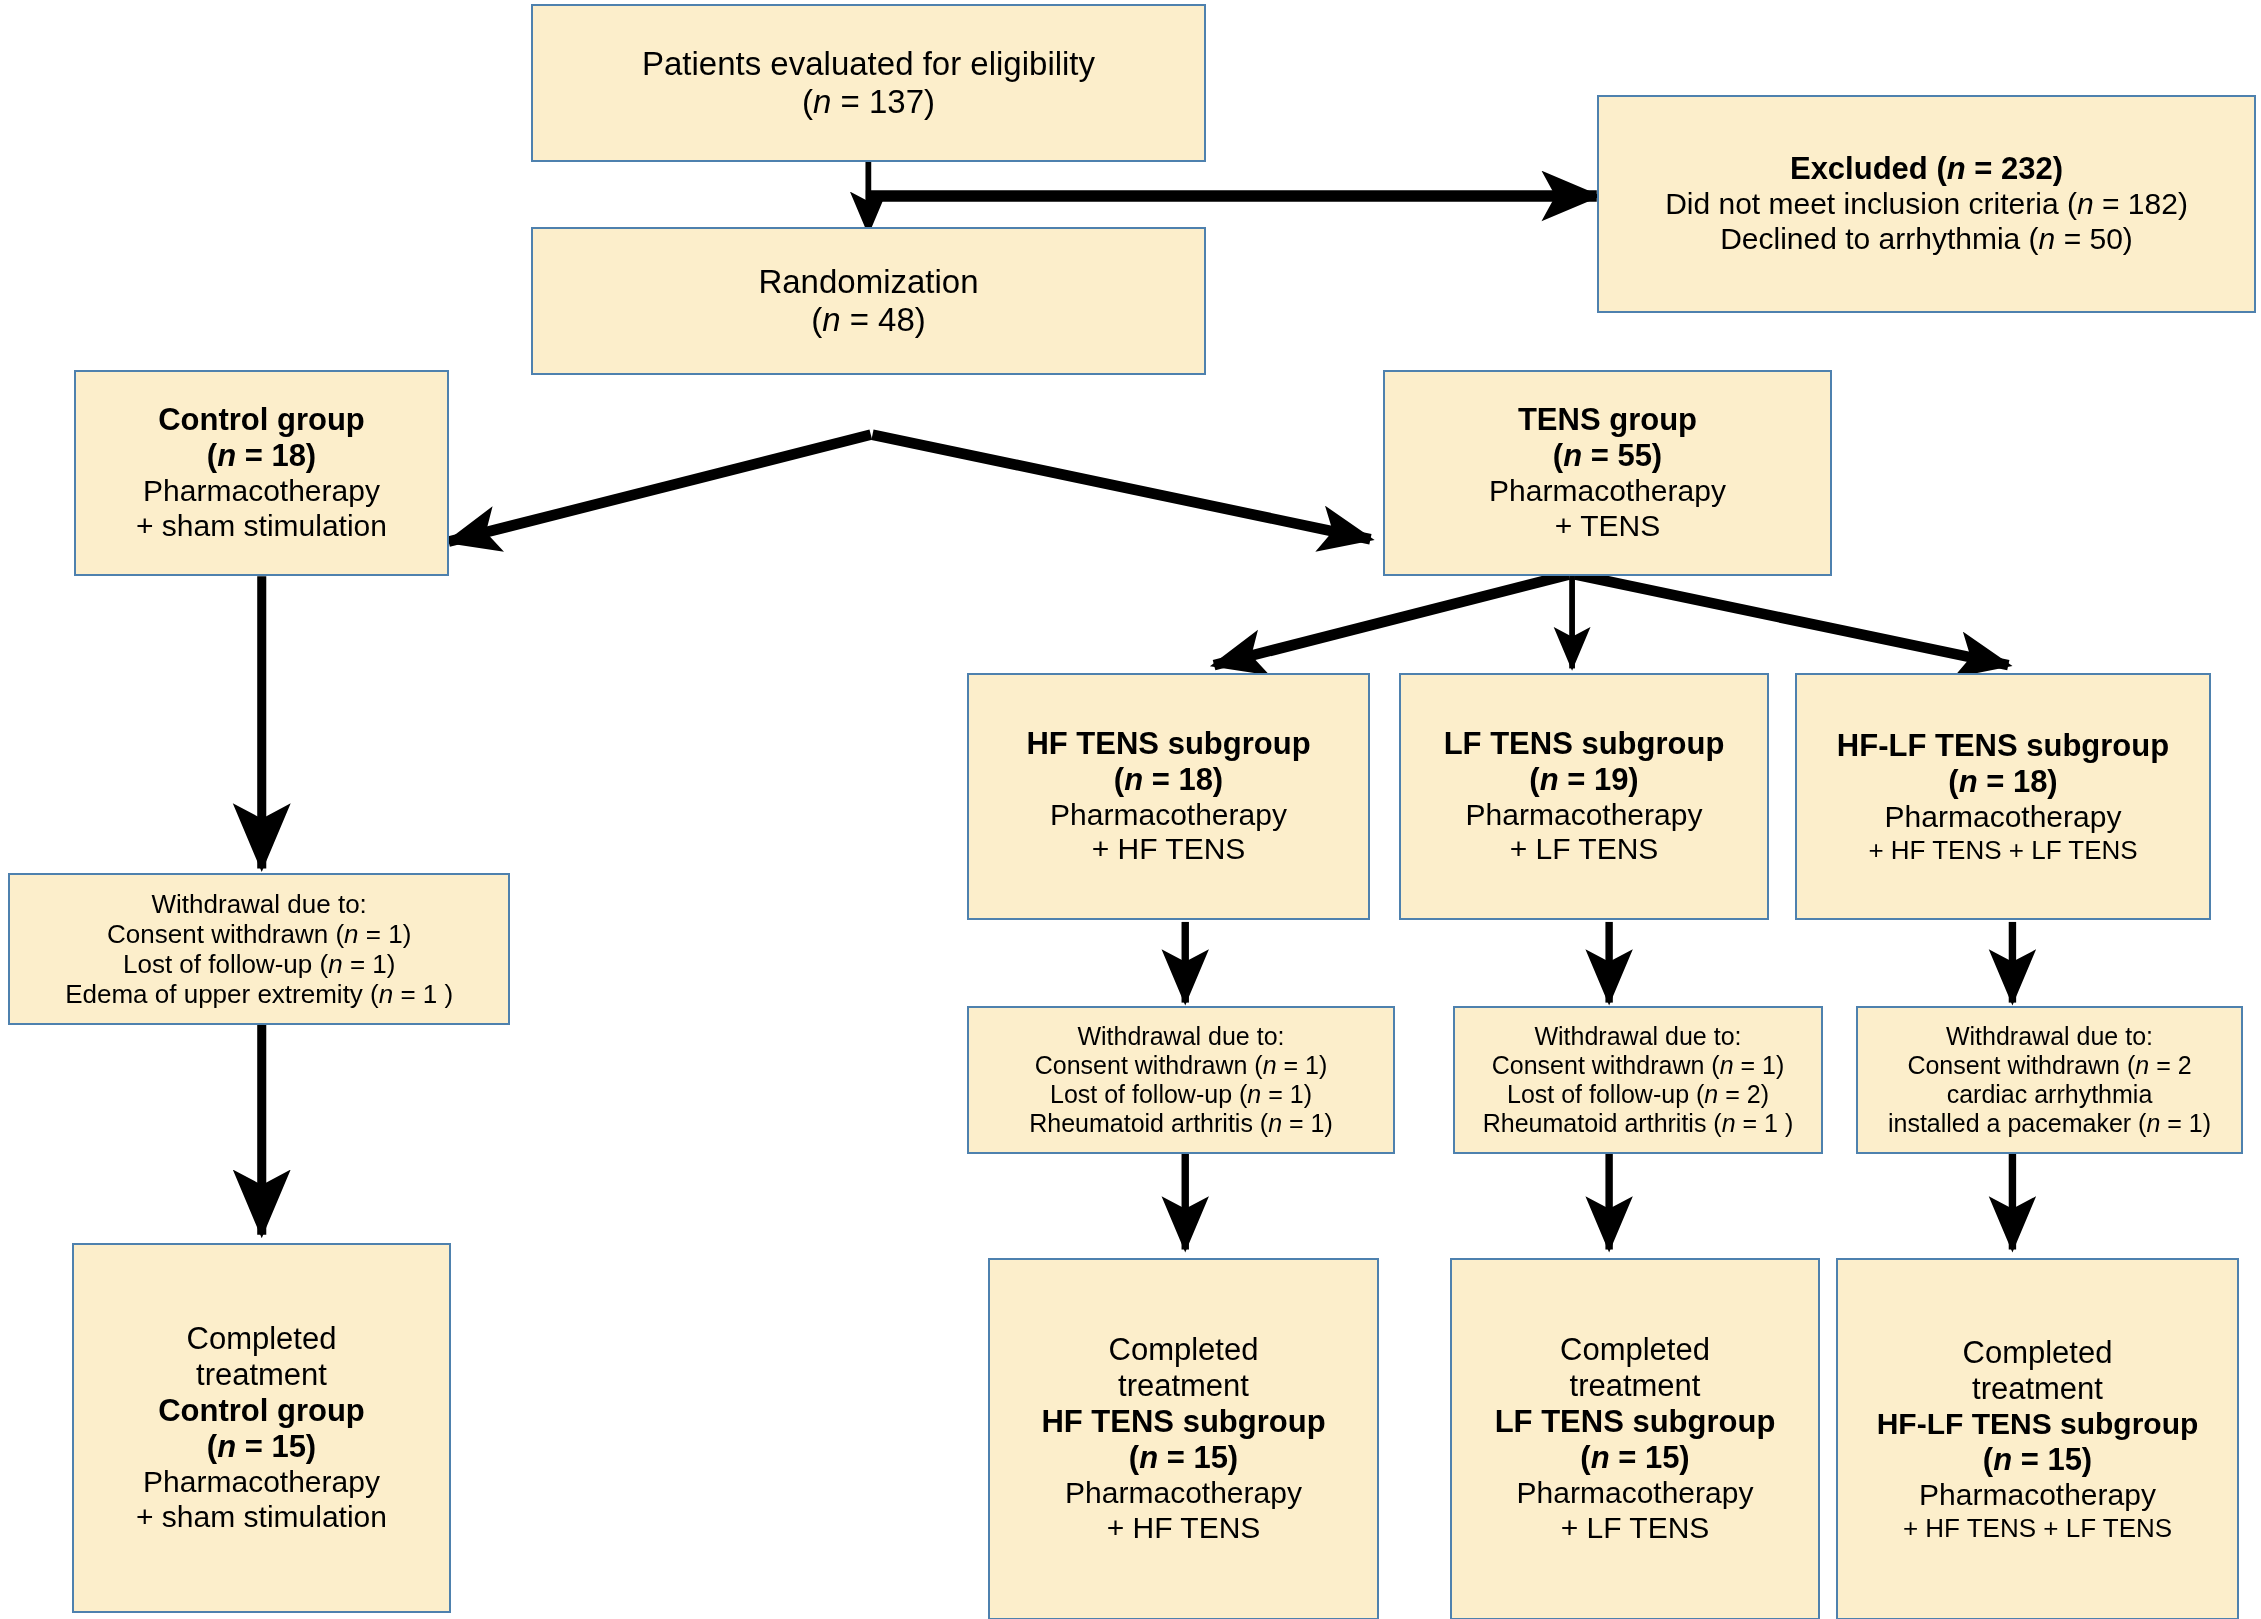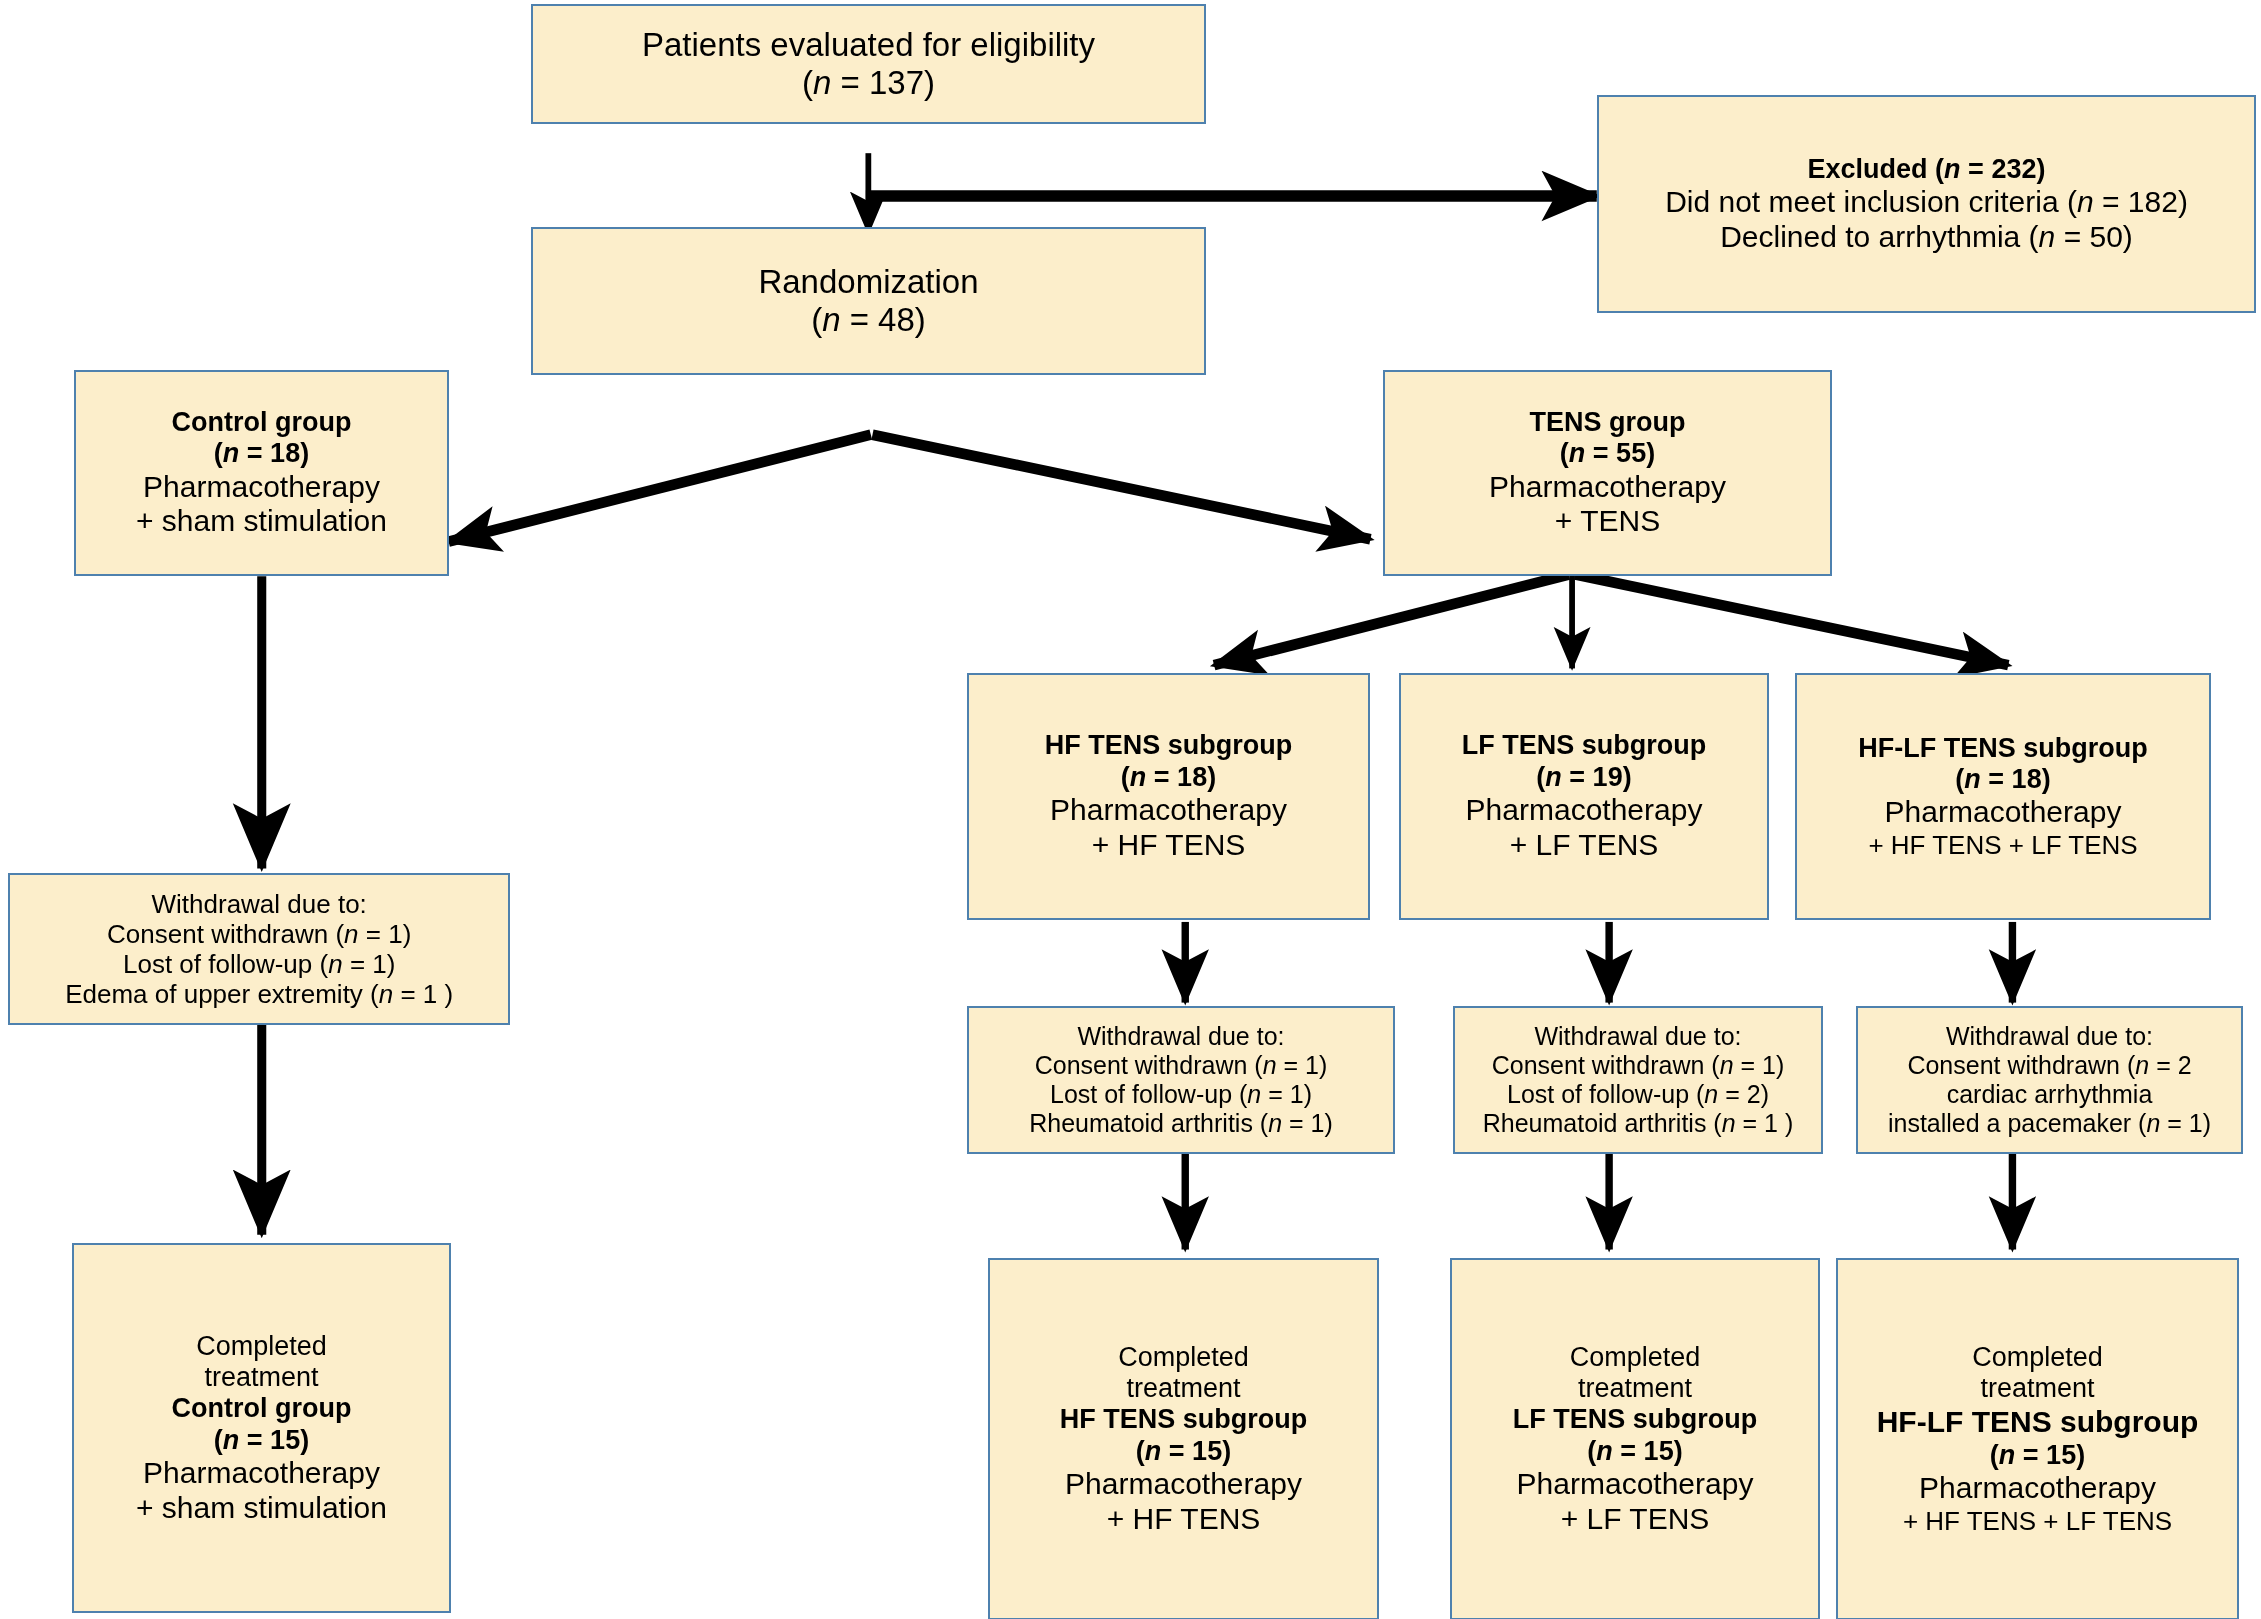--- a/index.html
+++ b/index.html
@@ -26,21 +26,21 @@
     justify-content:center;
     text-align:center;
     line-height:1.16;
     padding:5px 6.6px;
   }
   .ln{display:block;width:100%;}
   .b{font-weight:bold;}
   .it{font-style:italic;}
   
   .fs-xl{font-size:33px;}
-  .fs-lg{font-size:27px;text-align:center;}
+  .fs-lg{font-size:31px;text-align:center;}
   .fs-md{font-size:30px;text-align:center;}
   .fs-sm{font-size:26px;}
   .fs-xs{font-size:25px;}
   svg.arrows{
     position:absolute;
     left:0;top:0;
     width:2261px;height:1620px;
     pointer-events:none;
   }
 </style>
@@ -108,21 +108,21 @@
     </g>
 
     <g>
       <line x1="2445" y1="1120" x2="2445" y2="1218" stroke="#000" stroke-width="9" marker-end="url(#ah)"></line>
     </g>
     <g>
       <line x1="2445" y1="1400" x2="2445" y2="1518" stroke="#000" stroke-width="9" marker-end="url(#ah)"></line>
     </g>
   </svg>
 
-  <div class="box" style="left:531px;top:4.1px;width:675px;height:120px;">
+  <div class="box" style="left:531px;top:4.1px;width:675px;height:158px;">
     <span class="ln fs-xl">Patients evaluated for eligibility</span>
     <span class="ln fs-xl"><span>(</span><span class="it">n</span><span> = 137)</span></span>
   </div>
 
   <div class="box" style="left:1597px;top:95px;width:659px;height:218px;">
     <span class="ln fs-lg b"><span>Excluded (</span><span class="it">n</span><span> = 232)</span></span>
     <span class="ln fs-md"><span>Did not meet inclusion criteria (</span><span class="it">n</span><span> = 182)</span></span>
     <span class="ln fs-md"><span>Declined to arrhythmia (</span><span class="it">n</span><span> = 50)</span></span>
   </div>
 

